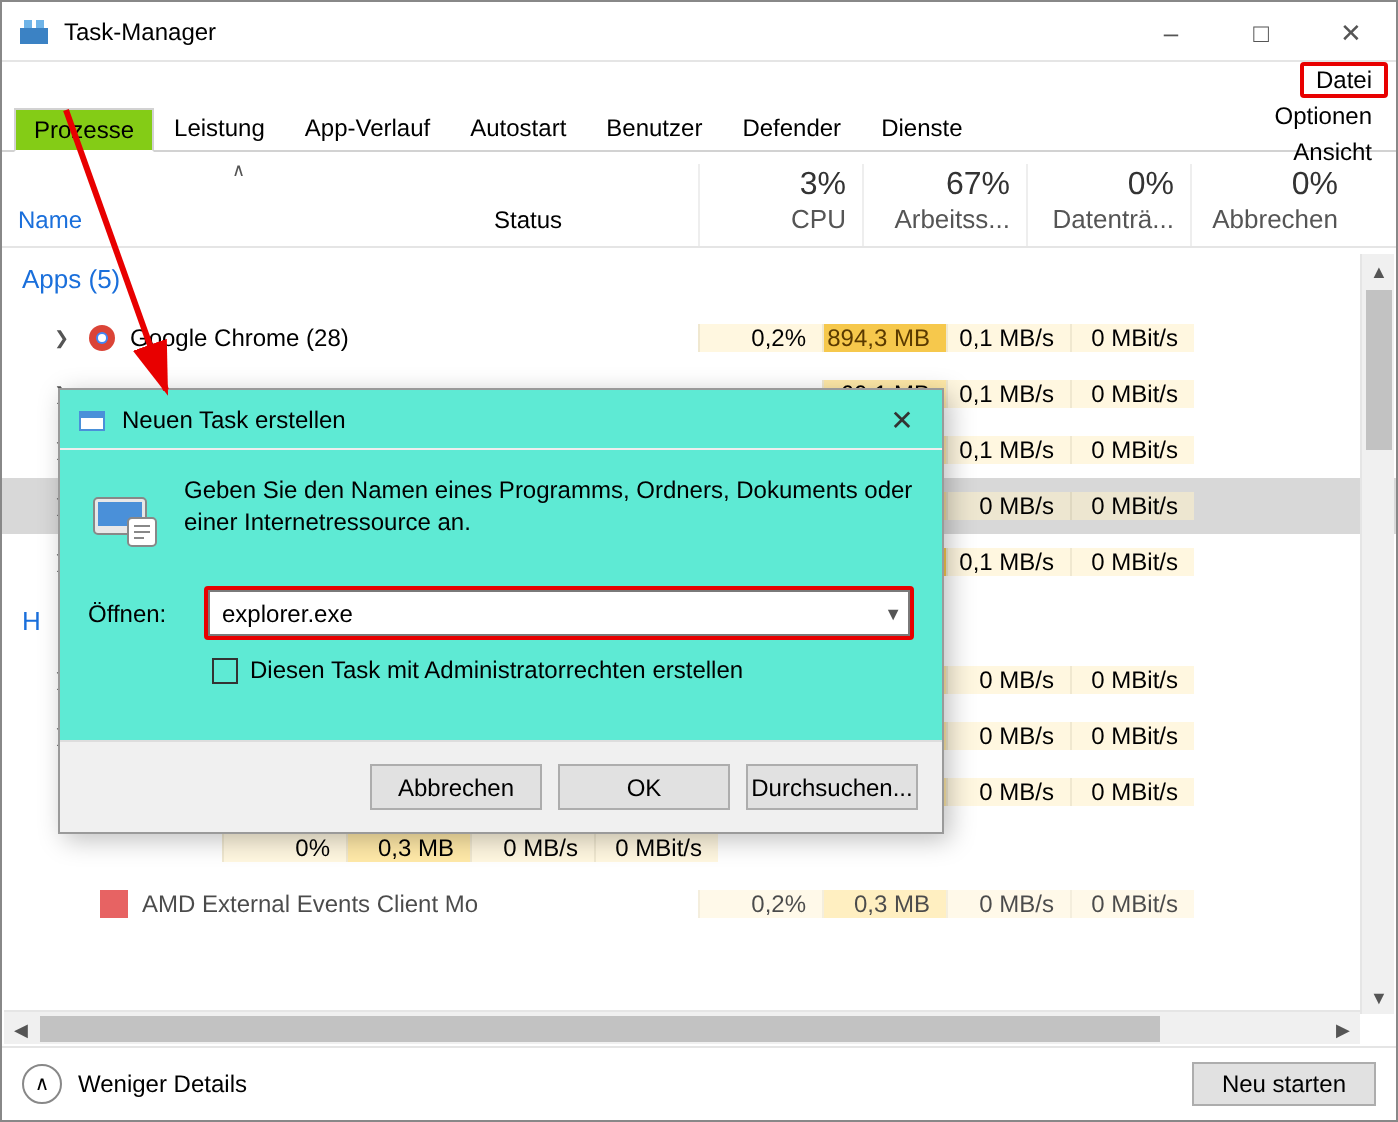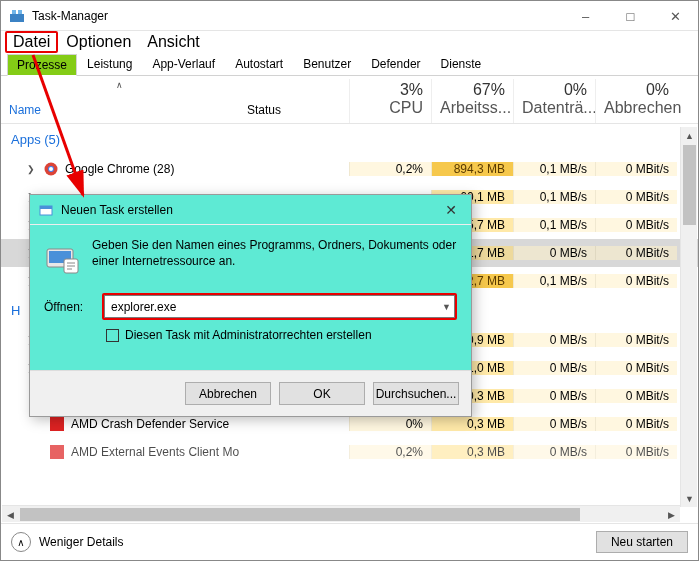--- a/index.html
+++ b/index.html
@@ -6,49 +6,49 @@
 body { background: #fff; width: 699px; height: 561px; position: relative; overflow: hidden; border: 1px solid #888; }
 
 
 .titlebar { height: 30px; display: flex; align-items: center; padding: 0 0 0 8px; background: #fff; border-bottom: 1px solid #e5e5e5; position: relative; }
 .titlebar .app-icon { width: 16px; height: 16px; margin-right: 7px; display:flex; align-items:center; justify-content:center; }
 .titlebar .title { font-size: 12px; color: #000; }
 .titlebar .win-controls { position: absolute; right: 0; top: 0; display: flex; }
 .titlebar .win-btn { width: 45px; height: 30px; display: flex; align-items: center; justify-content: center; color: #555; font-size: 13px; }
 
 
-.menubar { height: 22px; display: flex; align-items: flex-start; padding: 0 4px; font-size: 16px; color: #000; }
+.menubar { height: 22px; display: flex; align-items: flex-end; padding: 0 4px; font-size: 12px; color: #000; flex-direction: column; }
 .menubar .menu-item { padding: 2px 8px; cursor: default; }
 .menubar .menu-item.highlight { border: 2px solid #e80000; border-radius: 2px; padding: 0 6px; }
 
 
 .tabs { display: flex; font-size: 12px; border-bottom: 1px solid #d2d2d2; padding-left: 6px; }
 .tabs .tab { padding: 3px 9px; border: 1px solid transparent; cursor: default; }
 .tabs .tab.active { border: 1px solid #d2d2d2; border-bottom: 1px solid #fff; background: #84cc16; position: relative; top: 1px; }
 
 
 .cols-wrap { position: relative; }
 .cols { display: flex; height: 48px; border-bottom: 1px solid #e5e5e5; font-size: 12px; align-items: flex-end; }
 .sort-chevron { position: absolute; left: 115px; top: 4px; font-size: 9px; color: #555; }
 .col-name { width: 238px; padding: 4px 8px 6px; color: #1a6fdb; }
 .col-status { width: 110px; padding: 4px 8px 6px; }
 .col-metric { width: 82px; padding: 2px 8px 6px; text-align: right; border-left: 1px solid #eee; display: flex; flex-direction: column; justify-content: flex-end; }
 .col-metric .pct { font-size: 16px; color: #333; }
-.col-metric .lbl { font-size: 16px; color: #555; }
+.col-metric .lbl { font-size: 13px; color: #555; }
 
 
 .rows { font-size: 12px; overflow: hidden; }
 .group-header { color: #1a6fdb; padding: 8px 4px 8px 10px; font-size: 13px; }
 .row { display: flex; align-items: center; height: 28px; }
 .row.selected { background: #d8d8d8; }
 .cell-name { width: 238px; padding-left: 26px; display: flex; align-items: center; gap: 6px; overflow: hidden; white-space: nowrap; }
 .cell-name .chev { width: 10px; font-size: 9px; color: #555; }
 .cell-name .proc-icon { width: 16px; height: 16px; display: inline-flex; align-items: center; justify-content: center; flex-shrink: 0; }
 .cell-status { width: 110px; }
-.cell-metric { width: 82px; text-align: right; padding-right: 8px; border-left: 1px solid #f0e8d0; }
+.cell-metric { width: 62px; text-align: right; padding-right: 8px; border-left: 1px solid #f0e8d0; }
 .m-cpu   { background: #fff7e0; }
 .m-mem   { background: #ffe9a8; }
 .m-mem.dark { background: #f6c84c; color: #5a3a00; }
 .m-disk  { background: #fff7e0; }
 .m-net   { background: #fff7e0; }
 .row.selected .cell-metric { filter: brightness(0.93); }
 
 
 .vscroll { position: absolute; right: 1px; top: 126px; width: 17px; height: 380px; background: #f0f0f0; border-left: 1px solid #e5e5e5; }
 .vscroll .thumb { position: absolute; left: 2px; top: 18px; width: 13px; height: 80px; background: #c2c2c2; }
@@ -239,28 +239,20 @@
         </span>
         <span>AggregatorHost</span>
       </div>
       <div class="cell-status"></div>
     <div class="cell-metric m-cpu">0%</div>
     <div class="cell-metric m-mem">0,3 MB</div>
     <div class="cell-metric m-disk">0 MB/s</div>
     <div class="cell-metric m-net">0 MBit/s</div>
   </div>
   <div class="row">
-    <div class="cell-name" style="padding-left:48px">
-        <span class="proc-icon">
-          <svg width="14" height="14">
-            <rect width="14" height="14" fill="#d22"></rect>
-          </svg>
-        </span>
-        <span>AMD Crash Defender Service</span>
-      </div>
       <div class="cell-status"></div>
     <div class="cell-metric m-cpu">0%</div>
     <div class="cell-metric m-mem">0,3 MB</div>
     <div class="cell-metric m-disk">0 MB/s</div>
     <div class="cell-metric m-net">0 MBit/s</div>
   </div>
   <div class="row" style="opacity:.7">
     <div class="cell-name" style="padding-left:48px">
         <span class="proc-icon">
           <svg width="14" height="14">

